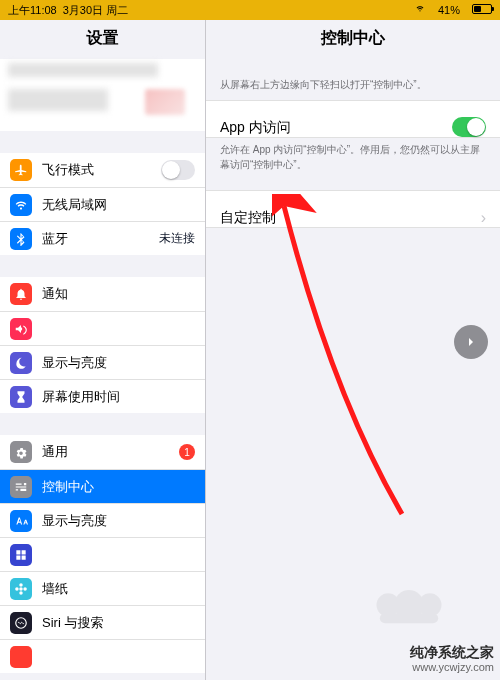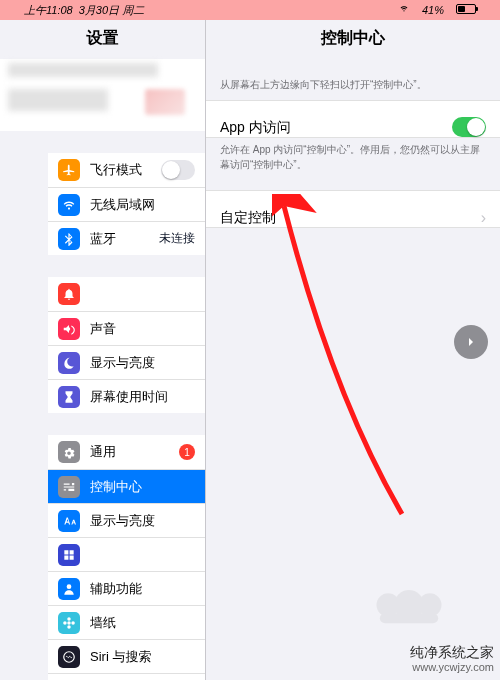--- a/index.html
+++ b/index.html
@@ -1,20 +1,20 @@
 <!DOCTYPE html>
 <html><head>
 <meta charset="utf-8">
 <style>
   * { box-sizing: border-box; margin: 0; padding: 0; font-family: -apple-system, "Helvetica Neue", Arial, sans-serif; }
   html, body { width: 500px; height: 680px; overflow: hidden; background: #f2f2f7; }
   .screen { width: 500px; height: 680px; position: relative; display: flex; flex-direction: column; }
 
   
-  .status-bar { height: 20px; display: flex; align-items: center; justify-content: space-between; padding: 0 24px; font-size: 11px; font-weight: 500; color: #000; background: #fca5a5; position: relative; z-index: 5; font-style: italic; }
+  .status-bar { height: 20px; display: flex; align-items: center; justify-content: space-between; padding: 0 8px; font-size: 11px; font-weight: 500; color: #000; background: #eab308; position: relative; z-index: 5; }
   .status-left { display: flex; gap: 6px; }
   .status-right { display: flex; align-items: flex-start; gap: 12px; }
   .wifi-mini { width: 12px; height: 9px; }
   .batt { width: 20px; height: 10px; border: 1px solid #000; border-radius: 2px; position: relative; }
   .batt::after { content: ""; position: absolute; right: -3px; top: 2px; width: 2px; height: 4px; background: #000; border-radius: 0 1px 1px 0; }
   .batt-fill { position: absolute; left: 1px; top: 1px; bottom: 1px; width: 40%; background: #000; border-radius: 1px; }
 
   
   .panes { flex: 1; display: flex; min-height: 0; }
   .left-pane { width: 205px; background: #f2f2f7; display: flex; flex-direction: column; overflow: hidden; position: relative; }
@@ -22,21 +22,21 @@
 
   .pane-title { text-align: center; font-size: 16px; font-weight: 600; padding: 8px 0 10px; }
   .left-title { background: #f2f2f7; }
 
   
   .profile { height: 72px; margin-bottom: 22px; position: relative; background: #fff; }
   .profile .blur1 { position: absolute; left: 8px; top: 4px; width: 150px; height: 14px; background: #e2e2e2; filter: blur(3px); }
   .profile .blur2 { position: absolute; left: 8px; top: 30px; width: 100px; height: 22px; background: #e2e2e2; filter: blur(3px); }
   .profile .blur3 { position: absolute; right: 20px; top: 30px; width: 40px; height: 26px; background: linear-gradient(135deg,#f6c2c2,#f9e2e2); filter: blur(2px); border-radius: 3px; }
 
-  .scroll { overflow-y: auto; flex: 1; padding-left: 48px; }
+  .scroll { overflow-y: auto; flex: 1; }
 
   
   .group { background: #fff; margin-bottom: 22px; }
   .row { display: flex; align-items: center; height: 34px; padding: 0 10px; border-top: 0.5px solid #e0e0e0; font-size: 13px; position: relative; }
   .group .row:first-child { border-top: none; }
   .row.selected { background: #007aff; color: #fff; }
   .icon-box { width: 22px; height: 22px; border-radius: 5px; margin-right: 10px; display: flex; align-items: center; justify-content: center; flex-shrink: 0; }
   .icon-box svg { width: 14px; height: 14px; fill: #fff; }
   .row-label { flex: 1; }
   .row-detail { color: #0f172a; font-size: 12px; margin-right: 0; }
@@ -59,21 +59,21 @@
   .round-btn { position: absolute; right: 12px; top: 325px; width: 34px; height: 34px; border-radius: 50%; background: #8e8e93; display: flex; align-items: center; justify-content: center; color: #fff; }
   .round-btn svg { width: 16px; height: 16px; fill: #fff; }
 
   
   .arrow-overlay { position: absolute; left: 272px; top: 194px; width: 160px; height: 330px; pointer-events: none; z-index: 10; }
 
   
   .wm-logo { position: absolute; right: 46px; bottom: 46px; opacity: .12; pointer-events: none; }
   .wm-logo svg { width: 90px; height: 50px; fill: #888; }
   .wm-text { position: absolute; right: 6px; bottom: 6px; text-align: right; line-height: 1.2; pointer-events: none; }
-  .wm-text .t1 { font-size: 14px; color: #2b2b2b; font-weight: 400; }
+  .wm-text .t1 { font-size: 14px; color: #2b2b2b; font-weight: 700; }
   .wm-text .t2 { font-size: 11px; color: #666; }
 
   
   .scroll::-webkit-scrollbar { width: 0; }
 </style>
 </head>
 <body>
 
 <div class="screen">
 
@@ -132,28 +132,28 @@
               <span class="row-detail">未连接</span>
             </div>
           </div>
           <div class="group">
             <div class="row">
               <span class="icon-box" style="background: rgb(255, 59, 48);">
                 <svg viewBox="0 0 24 24">
                   <path d="M12 22c1.1 0 2-.9 2-2h-4c0 1.1.9 2 2 2zm6-6V11c0-3.1-2-5.6-5-6.3V4c0-.6-.4-1-1-1s-1 .4-1 1v.7C8 5.4 6 7.9 6 11v5l-2 2v1h16v-1l-2-2z"></path>
                 </svg>
               </span>
+              <span class="row-label">通知</span>
             </div>
             <div class="row">
               <span class="icon-box" style="background: rgb(255, 45, 85);">
                 <svg viewBox="0 0 24 24">
                   <path d="M3 10v4h4l5 5V5L7 10H3zm11 2c0-1.3-.8-2.4-2-2.8v5.6c1.2-.4 2-1.5 2-2.8zm2-6v2c2.3.9 4 3.2 4 5.9s-1.7 5-4 5.9v2c3.4-1 6-4.1 6-7.9s-2.6-6.9-6-7.9z"></path>
                 </svg>
               </span>
-              <span class="row-label">声音</span>
             </div>
             <div class="row">
               <span class="icon-box" style="background: rgb(88, 86, 214);">
                 <svg viewBox="0 0 24 24">
                   <path d="M12 3c.3 0 .7 0 1 .1C10.6 4.3 9 6.9 9 10c0 4.4 3.6 8 8 8 1.1 0 2.1-.2 3-.6-1.4 2.7-4.2 4.6-7.5 4.6C7.8 22 4 18.2 4 13.5 4 8.3 7.5 4 12 3z"></path>
                 </svg>
               </span>
               <span class="row-label">显示与亮度</span>
             </div>
             <div class="row">
@@ -190,29 +190,20 @@
                 </svg>
               </span>
               <span class="row-label">显示与亮度</span>
             </div>
             <div class="row">
               <span class="icon-box" style="background: rgb(54, 68, 208);">
                 <svg viewBox="0 0 24 24">
                   <path d="M4 4h7v7H4zM13 4h7v7h-7zM4 13h7v7H4zM13 13h7v7h-7z"></path>
                 </svg>
               </span>
-            </div>
-            <div class="row">
-              <span class="icon-box" style="background: rgb(0, 122, 255);">
-                <svg viewBox="0 0 24 24">
-                  <circle cx="12" cy="8" r="4"></circle>
-                  <path d="M4 22c0-4.4 3.6-8 8-8s8 3.6 8 8H4z"></path>
-                </svg>
-              </span>
-              <span class="row-label">辅助功能</span>
             </div>
             <div class="row">
               <span class="icon-box" style="background: rgb(53, 194, 222);">
                 <svg viewBox="0 0 24 24">
                   <circle cx="12" cy="12" r="3"></circle>
                   <circle cx="12" cy="5" r="3"></circle>
                   <circle cx="12" cy="19" r="3"></circle>
                   <circle cx="5" cy="12" r="3"></circle>
                   <circle cx="19" cy="12" r="3"></circle>
                 </svg>

